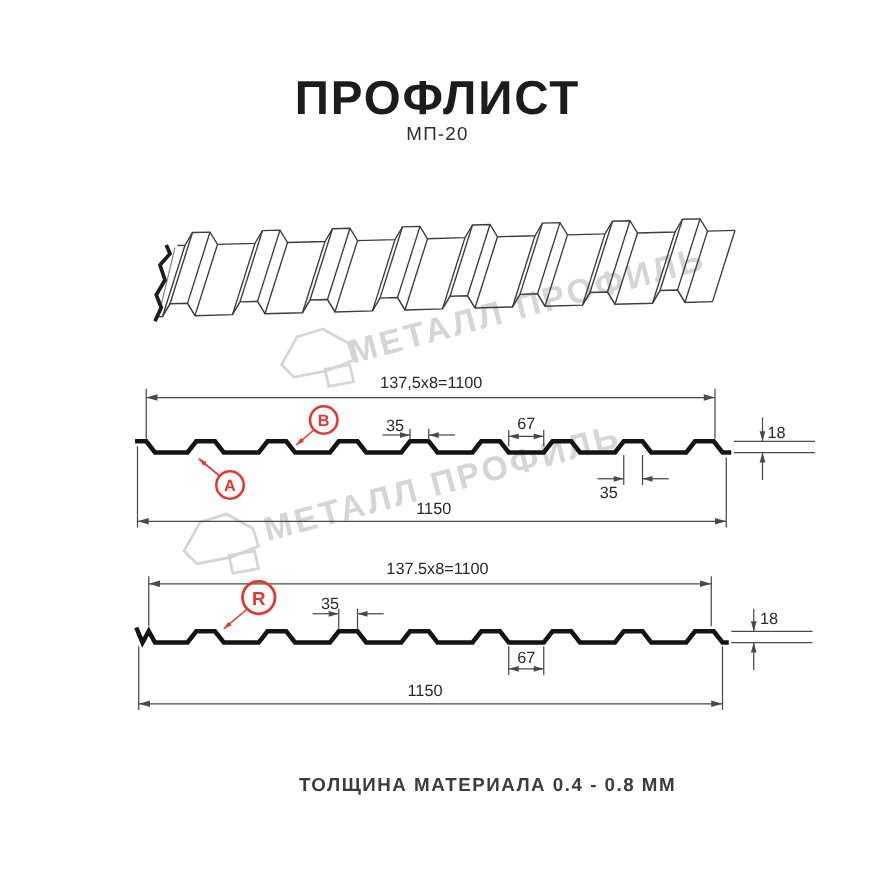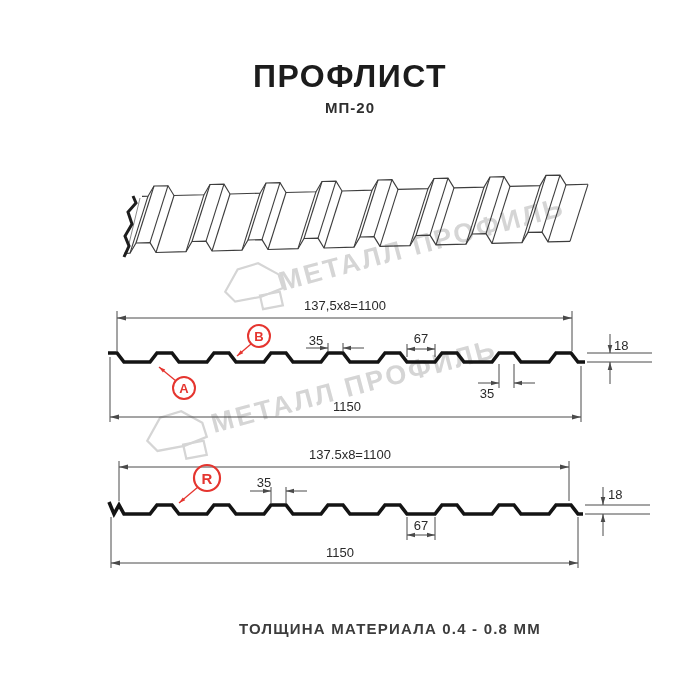--- a/index.html
+++ b/index.html
@@ -1,21 +1,21 @@
 <!DOCTYPE html>
 <html><head>
 <meta charset="utf-8">
 <style>
   html,body{margin:0;padding:0;background:#fff;}
   .stage{position:relative;width:700px;height:700px;background:#fff;overflow:hidden;
          font-family:"Liberation Sans",sans-serif;}
   .stage svg{position:absolute;left:0;top:0;}
   .abs-text{position:absolute;left:0;width:100%;text-align:center;color:#1e1e1e;}
-  .title{top:58px;font-size:32px;font-weight:800;letter-spacing:1.5px;color:#1c1c1c;}
-  .subtitle{top:99px;font-size:15px;font-weight:700;letter-spacing:1px;color:#2e2e2e;}
+  .title{top:58px;font-size:38px;font-weight:800;letter-spacing:1.5px;color:#1c1c1c;}
+  .subtitle{top:99px;font-size:15px;font-weight:400;letter-spacing:1px;color:#2e2e2e;}
   .footer{top:620px;font-size:15px;font-weight:600;letter-spacing:1.2px;color:#3c3c3c;padding-left:40px;}
   text.dim{font-size:13px;fill:#2a2a2a;}
   text.mid{text-anchor:middle;}
   text.circ{fill:#e5352f;font-weight:700;text-anchor:middle;font-size:13px;}
   text.circ.big{font-size:15px;}
   text.wm{font-size:27px;font-weight:700;letter-spacing:2.5px;fill:#d5d5d5;}
   .wm-shape{fill:none;stroke:#d5d5d5;stroke-width:3.5px;}
 </style>
 </head>
 <body>

